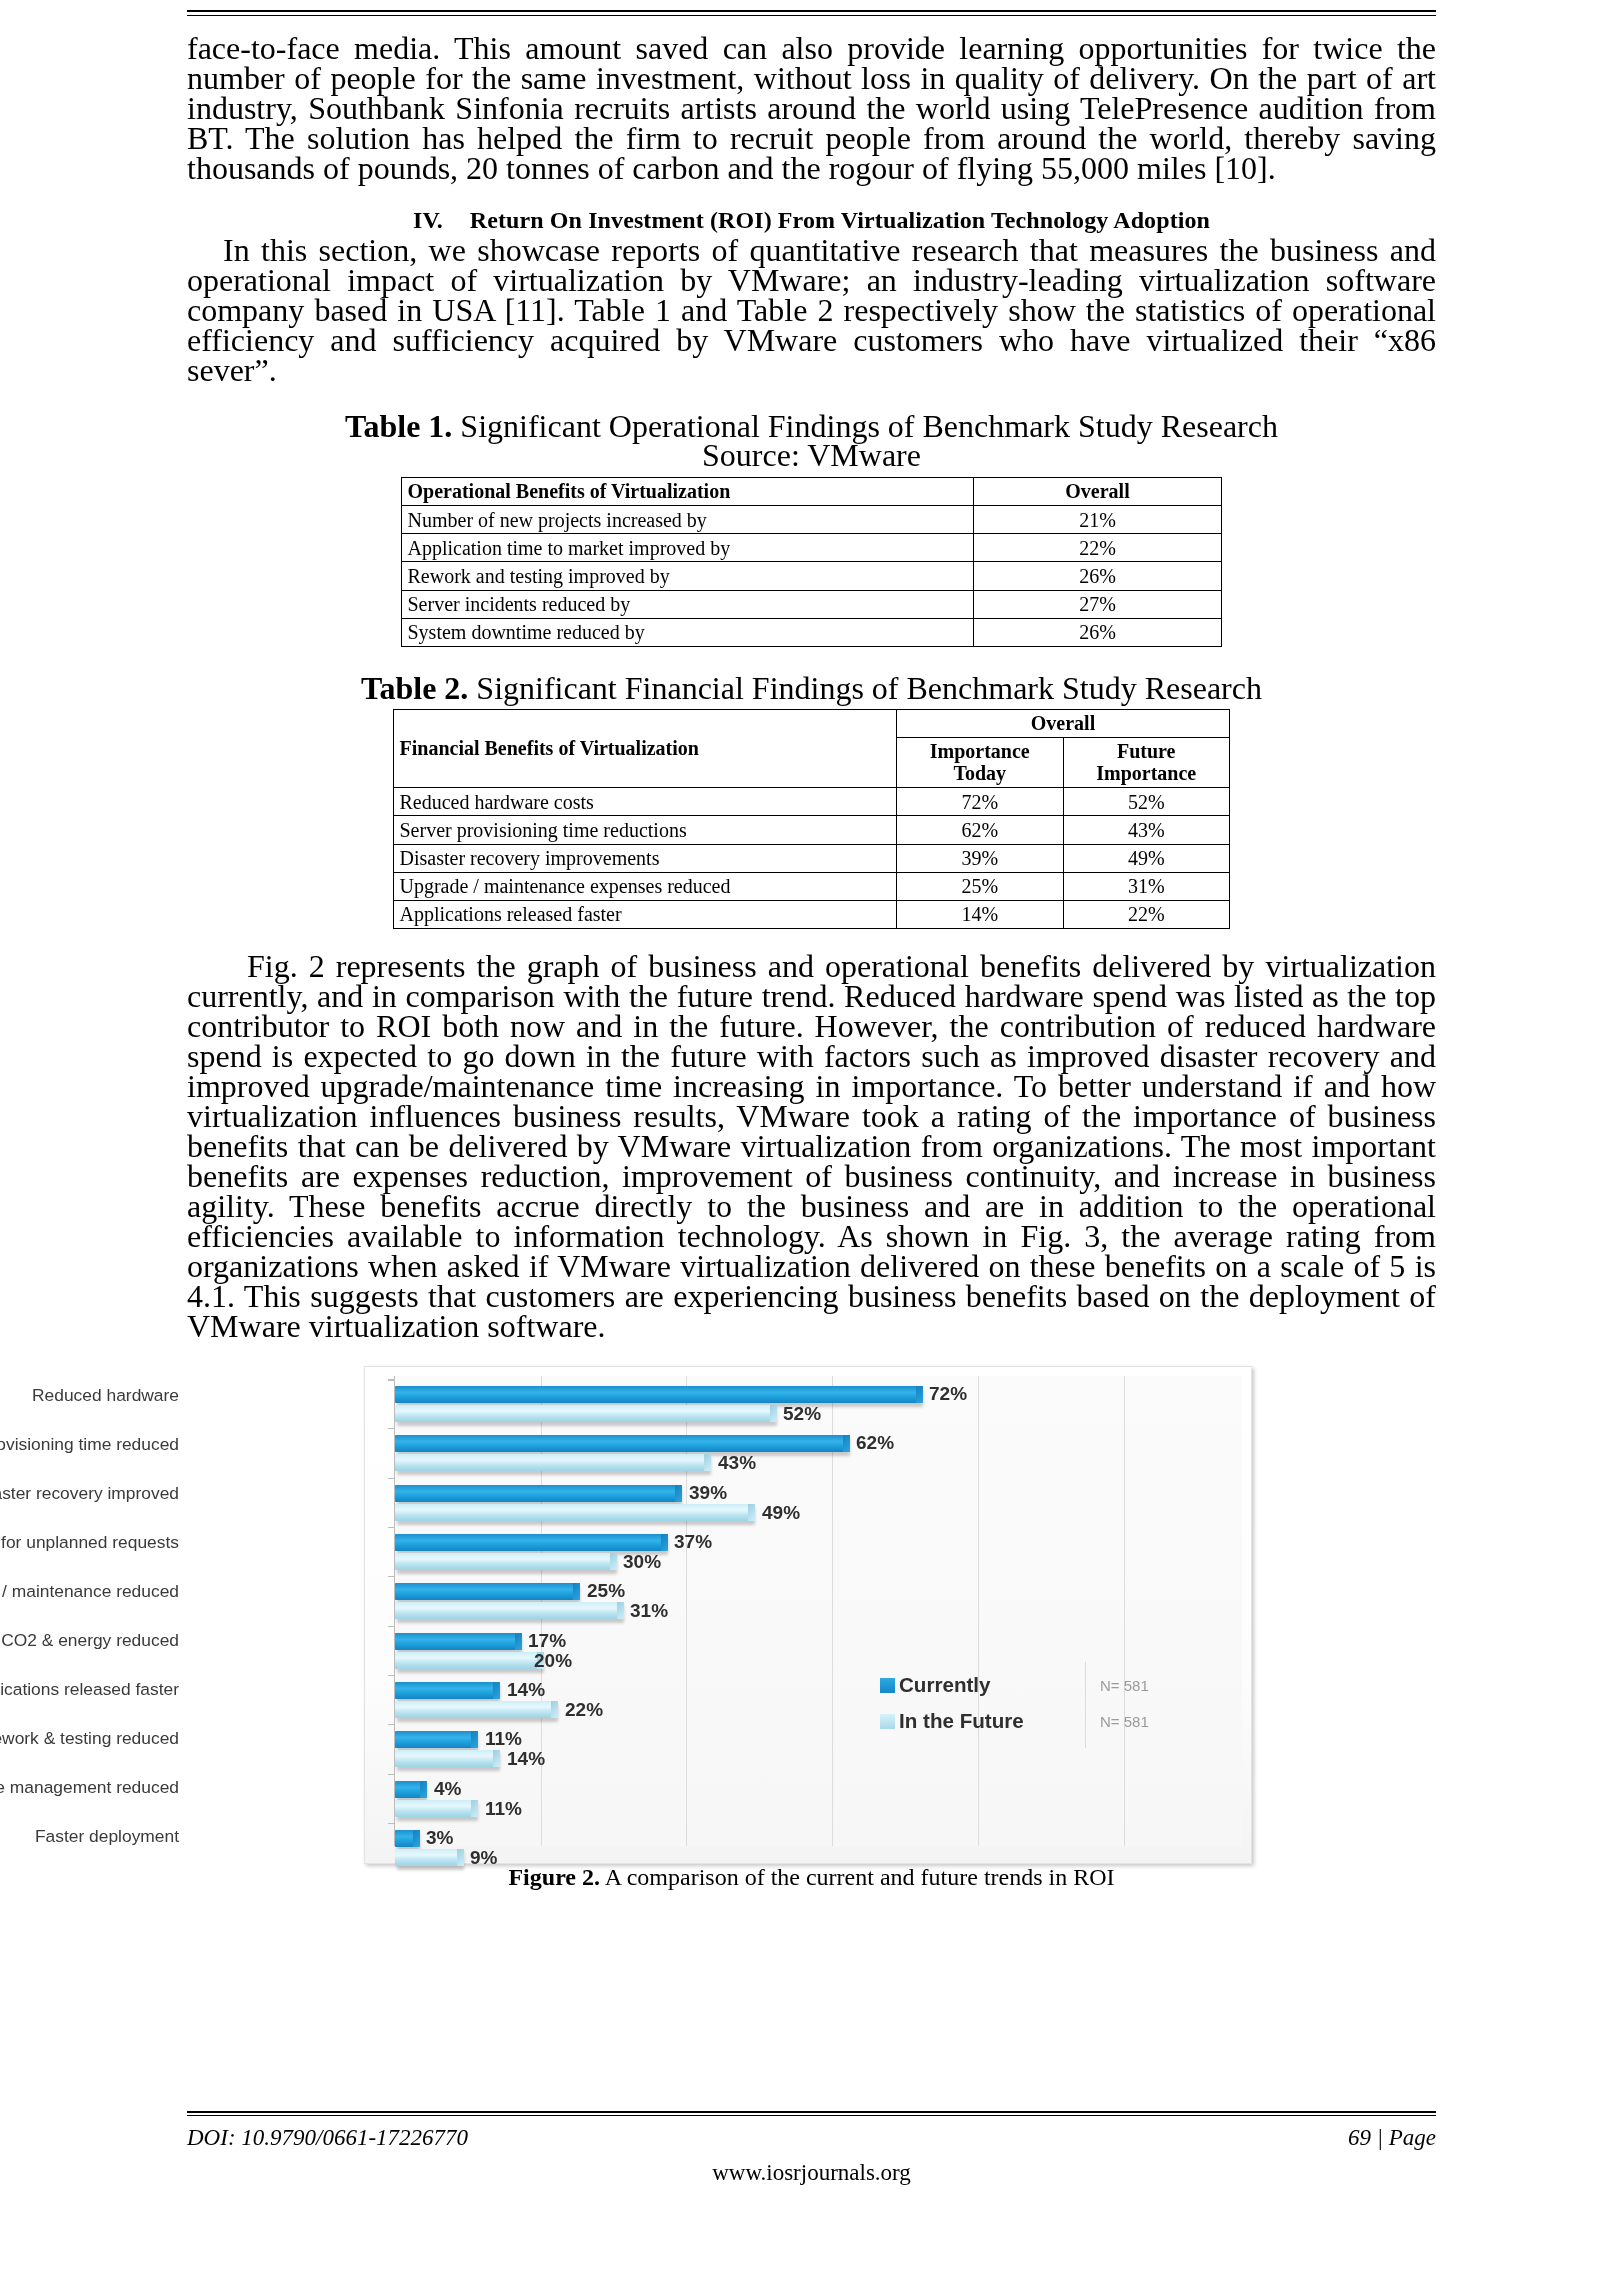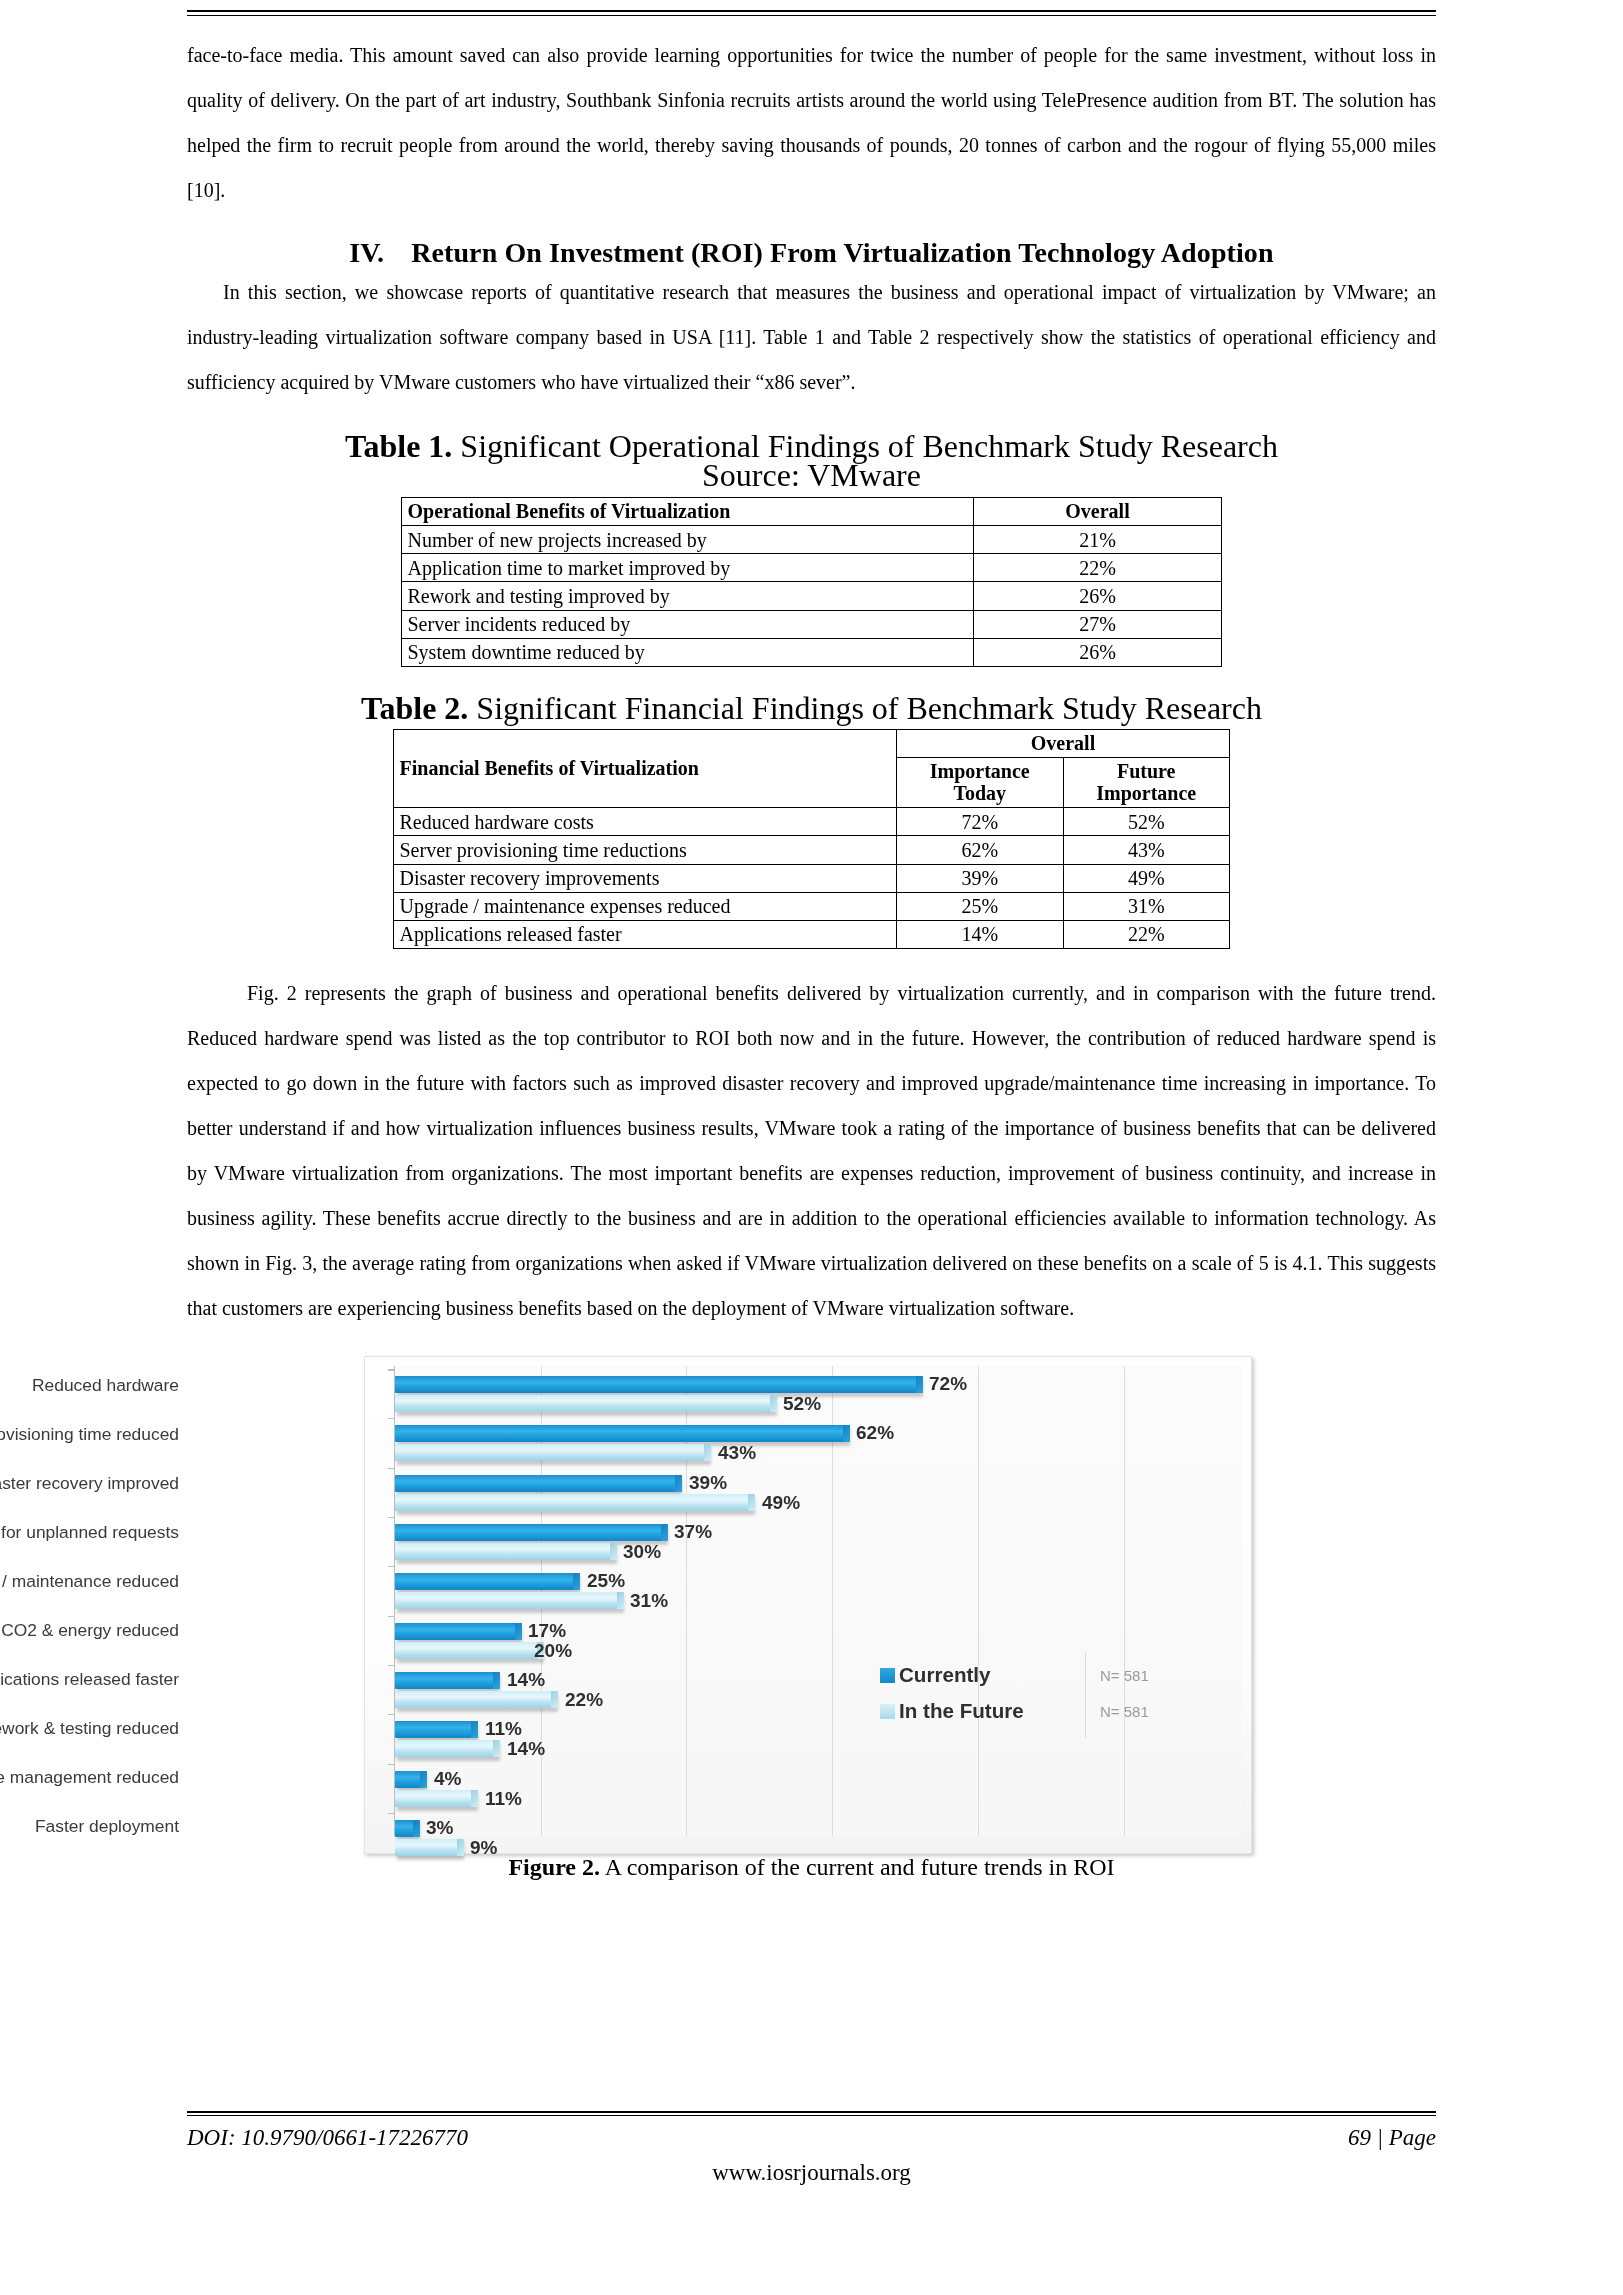--- a/index.html
+++ b/index.html
@@ -29,33 +29,33 @@
   .rule-double{
     margin-top:10.3px;
     border-top:2.4px solid #000;
     border-bottom:1.2px solid #000;
     height:2.4px;
     box-sizing:content-box;
   }
 
   
   .para{
-    font-size:20px;
-    line-height:45px;
+    font-size:32px;
+    line-height:30px;
     text-align:justify;
     text-justify:inter-word;
     margin:0;
     hyphens:none;
   }
   .para.first{ margin-top:17.4px; }
 
   
   .sec-head{
     font-weight:bold;
-    font-size:28px;
+    font-size:24px;
     margin-top:24px;
     margin-bottom:0;
     text-align:center;
     letter-spacing:0.1px;
   }
   .sec-head .numeral{ margin-right:27px; }
 
   
   .tbl-caption{
     text-align:center;

